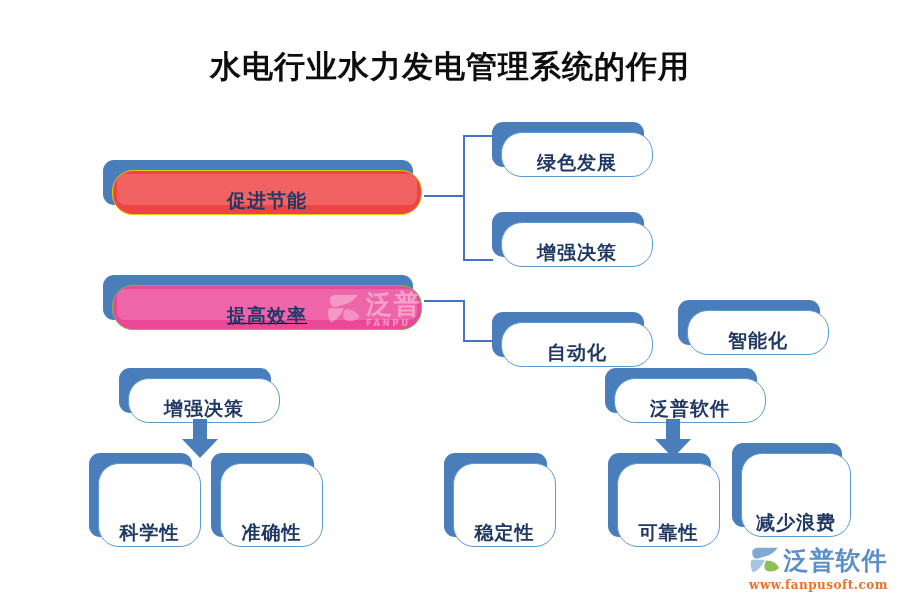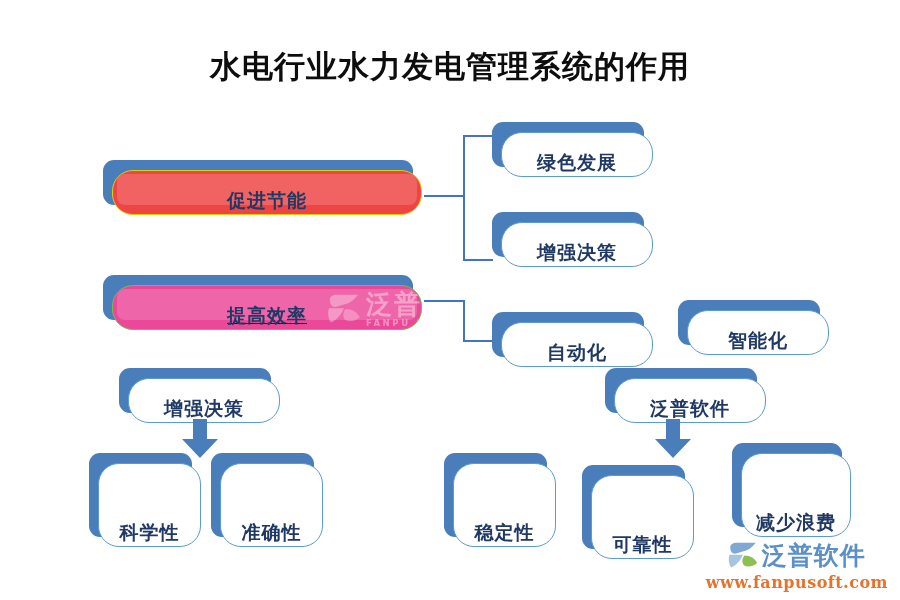--- a/index.html
+++ b/index.html
@@ -159,21 +159,21 @@
   #corner-logo .logo-cn {
     font-family: "DejaVu Sans", "Liberation Sans", sans-serif;
     font-size: 25px;
     font-weight: bold;
     color: #5B8FC9;
     letter-spacing: 1px;
     white-space: nowrap;
   }
   #corner-logo .logo-url {
     font-family: "DejaVu Serif", "Liberation Serif", serif;
-    font-size: 16px;
+    font-size: 12px;
     font-weight: bold;
     color: #E8722A;
     letter-spacing: 0.5px;
     margin-top: 1px;
     white-space: nowrap;
   }
 </style>
 </head>
 <body>
 
@@ -279,21 +279,21 @@
     <path d="M12 0 L26 0 L26 20 L37 20 L19 39 L1 20 L12 20 Z" fill="#4A7EBB"></path>
   </svg>
 
   <div class="node" style="left:444px; top:453px; width:103px; height:84px;">
     <div class="shadow"></div>
     <div class="face">
       <span class="label">稳定性</span>
     </div>
   </div>
 
-  <div class="node" style="left:582px; top:453px; width:103px; height:84px;margin-top:12px;">
+  <div class="node" style="left:608px; top:453px; width:103px; height:84px;">
     <div class="shadow"></div>
     <div class="face">
       <span class="label">可靠性</span>
     </div>
   </div>
 
   <div class="node" style="left:709px; top:443px; width:110px; height:84px;margin-left:23px;">
     <div class="shadow"></div>
     <div class="face">
       <span class="label">减少浪费</span>

